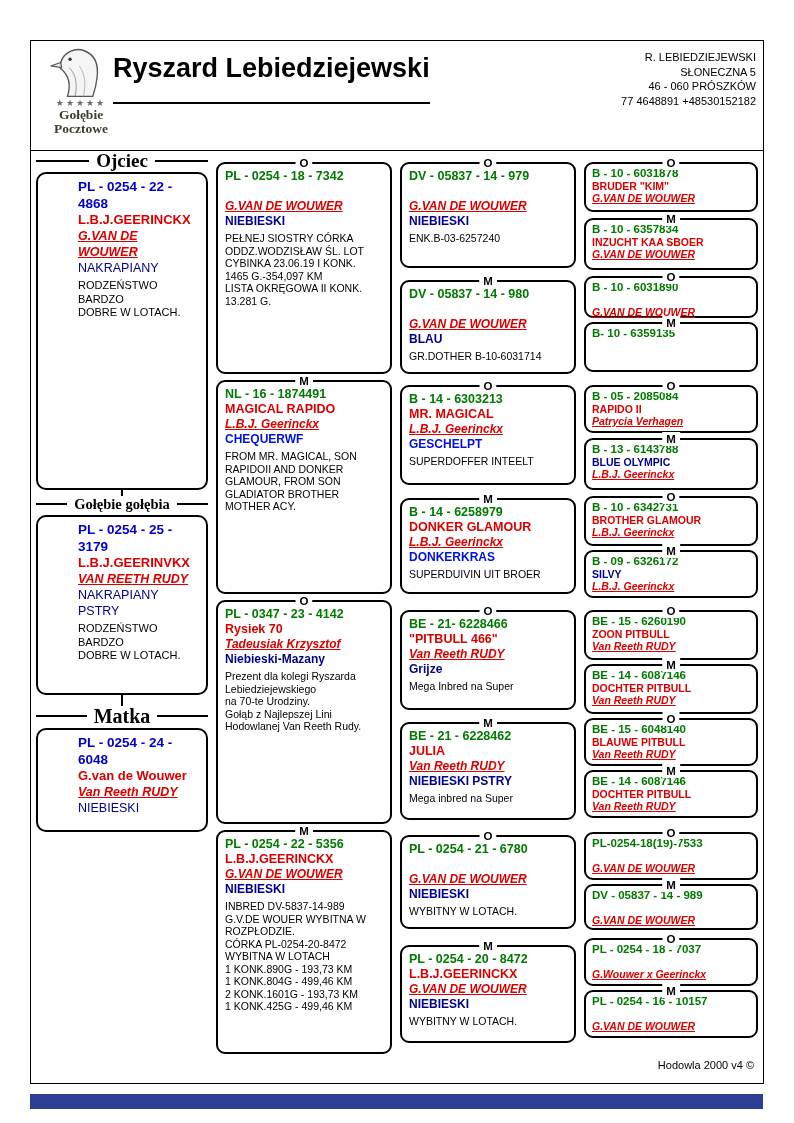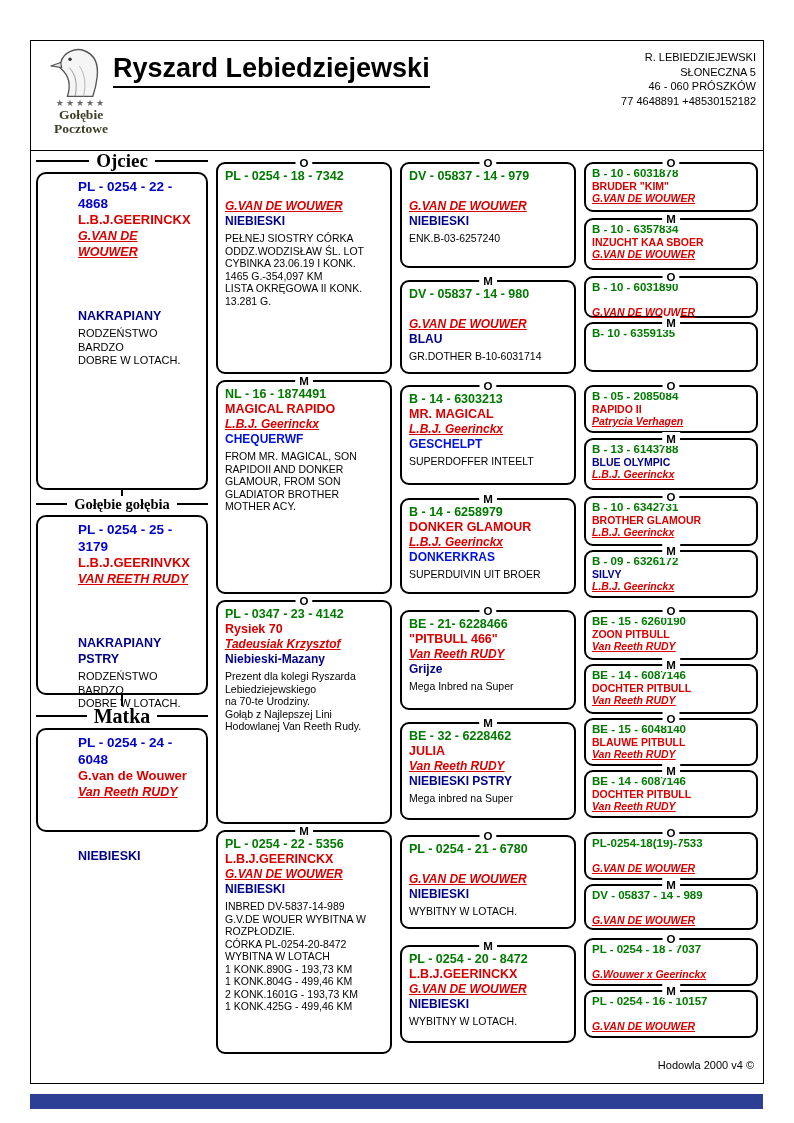--- a/index.html
+++ b/index.html
@@ -9,34 +9,34 @@
   }
   .page-border{position:absolute;left:30px;top:40px;width:732px;height:1042px;border:1px solid #000;}
   .header-divider{position:absolute;left:30px;top:150px;width:733px;border-top:1px solid #000;}
 
   
   .logo{position:absolute;left:38px;top:44px;width:86px;text-align:center;}
   .logo svg{width:68px;height:54px;display:block;margin:0 auto;}
   .logo-stars{font-size:9px;color:#6a6a6a;letter-spacing:2px;line-height:10px;}
   .logo-text{font-family:"Liberation Serif", serif;font-weight:bold;font-size:13.5px;line-height:14px;color:#3e3e28;}
   .title{position:absolute;left:113px;top:53px;font-size:27px;font-weight:bold;
-         border-bottom:2px solid #000;padding-bottom:2px;white-space:nowrap;}
+         border-bottom:2px solid #000;padding-bottom:18px;white-space:nowrap;}
   .address{position:absolute;right:38px;top:50px;text-align:right;font-size:11px;line-height:14.5px;}
 
   
   .pbox{position:absolute;border:2px solid #000;border-radius:9px;background:#fff;padding:4px 7px 3px;box-sizing:border-box;}
   .g1{border-radius:10px;padding-left:40px;}
   .marker{position:absolute;top:-8px;left:50%;transform:translateX(-50%);display:flex;align-items:center;}
   .marker .dash{width:12px;height:0;border-top:2px solid #000;}
   .marker .mletter{background:#fff;padding:0 4px;font-weight:bold;font-size:11.5px;line-height:14px;}
 
   .g1 .l-ring{color:#0000CC;font-size:13.5px;font-weight:bold;line-height:17px;}
   .g1 .l-name{color:#D90000;font-size:13px;font-weight:bold;line-height:16px;min-height:16px;}
   .g1 .l-breeder{color:#D90000;font-size:12.5px;font-weight:bold;font-style:italic;text-decoration:underline;line-height:16px;min-height:16px;}
-  .g1 .l-color{color:#000088;font-size:12.5px;font-weight:bold;line-height:16px;margin-top:48px;}
+  .g1 .l-color{color:#000088;font-size:12.5px;font-weight:normal;line-height:16px;}
   .g1 .l-desc{color:#000;font-size:11px;line-height:13.5px;margin-top:3px;white-space:pre-line;}
 
   .g2 .l-ring,.g3 .l-ring{color:#007A00;font-size:12.5px;font-weight:bold;line-height:16px;}
   .g2 .l-name,.g3 .l-name{color:#D90000;font-size:12.5px;font-weight:bold;line-height:15px;min-height:15px;}
   .g2 .l-breeder,.g3 .l-breeder{color:#D90000;font-size:12px;font-weight:bold;font-style:italic;text-decoration:underline;line-height:15px;min-height:15px;}
   .g2 .l-color,.g3 .l-color{color:#000088;font-size:12px;font-weight:bold;line-height:15px;}
   .g2 .l-desc,.g3 .l-desc{color:#000;font-size:10.5px;line-height:12.5px;margin-top:3px;white-space:pre-line;}
 
   .g4 .l-ring{color:#007A00;font-size:11.5px;font-weight:bold;line-height:13px;white-space:nowrap;}
   .g4 .l-name{color:#D90000;font-size:10.5px;font-weight:bold;line-height:12px;min-height:12px;white-space:nowrap;}
@@ -267,21 +267,21 @@
   <div class="l-color">Grijze</div>
   <div class="l-desc">Mega Inbred na Super</div>
 </div>
 
 <div class="pbox g3" style="left:400px;top:722px;width:176px;height:98px;">
   <div class="marker">
       <span class="dash"></span>
       <span class="mletter">M</span>
       <span class="dash"></span>
     </div>
-  <div class="l-ring">BE - 32 - 6228462</div>
+  <div class="l-ring">BE - 21 - 6228462</div>
   <div class="l-name">JULIA</div>
   <div class="l-breeder">Van Reeth RUDY</div>
   <div class="l-color">NIEBIESKI PSTRY</div>
   <div class="l-desc">Mega inbred na Super</div>
 </div>
 
 <div class="pbox g3" style="left:400px;top:835px;width:176px;height:94px;">
   <div class="marker">
       <span class="dash"></span>
       <span class="mletter">O</span>

